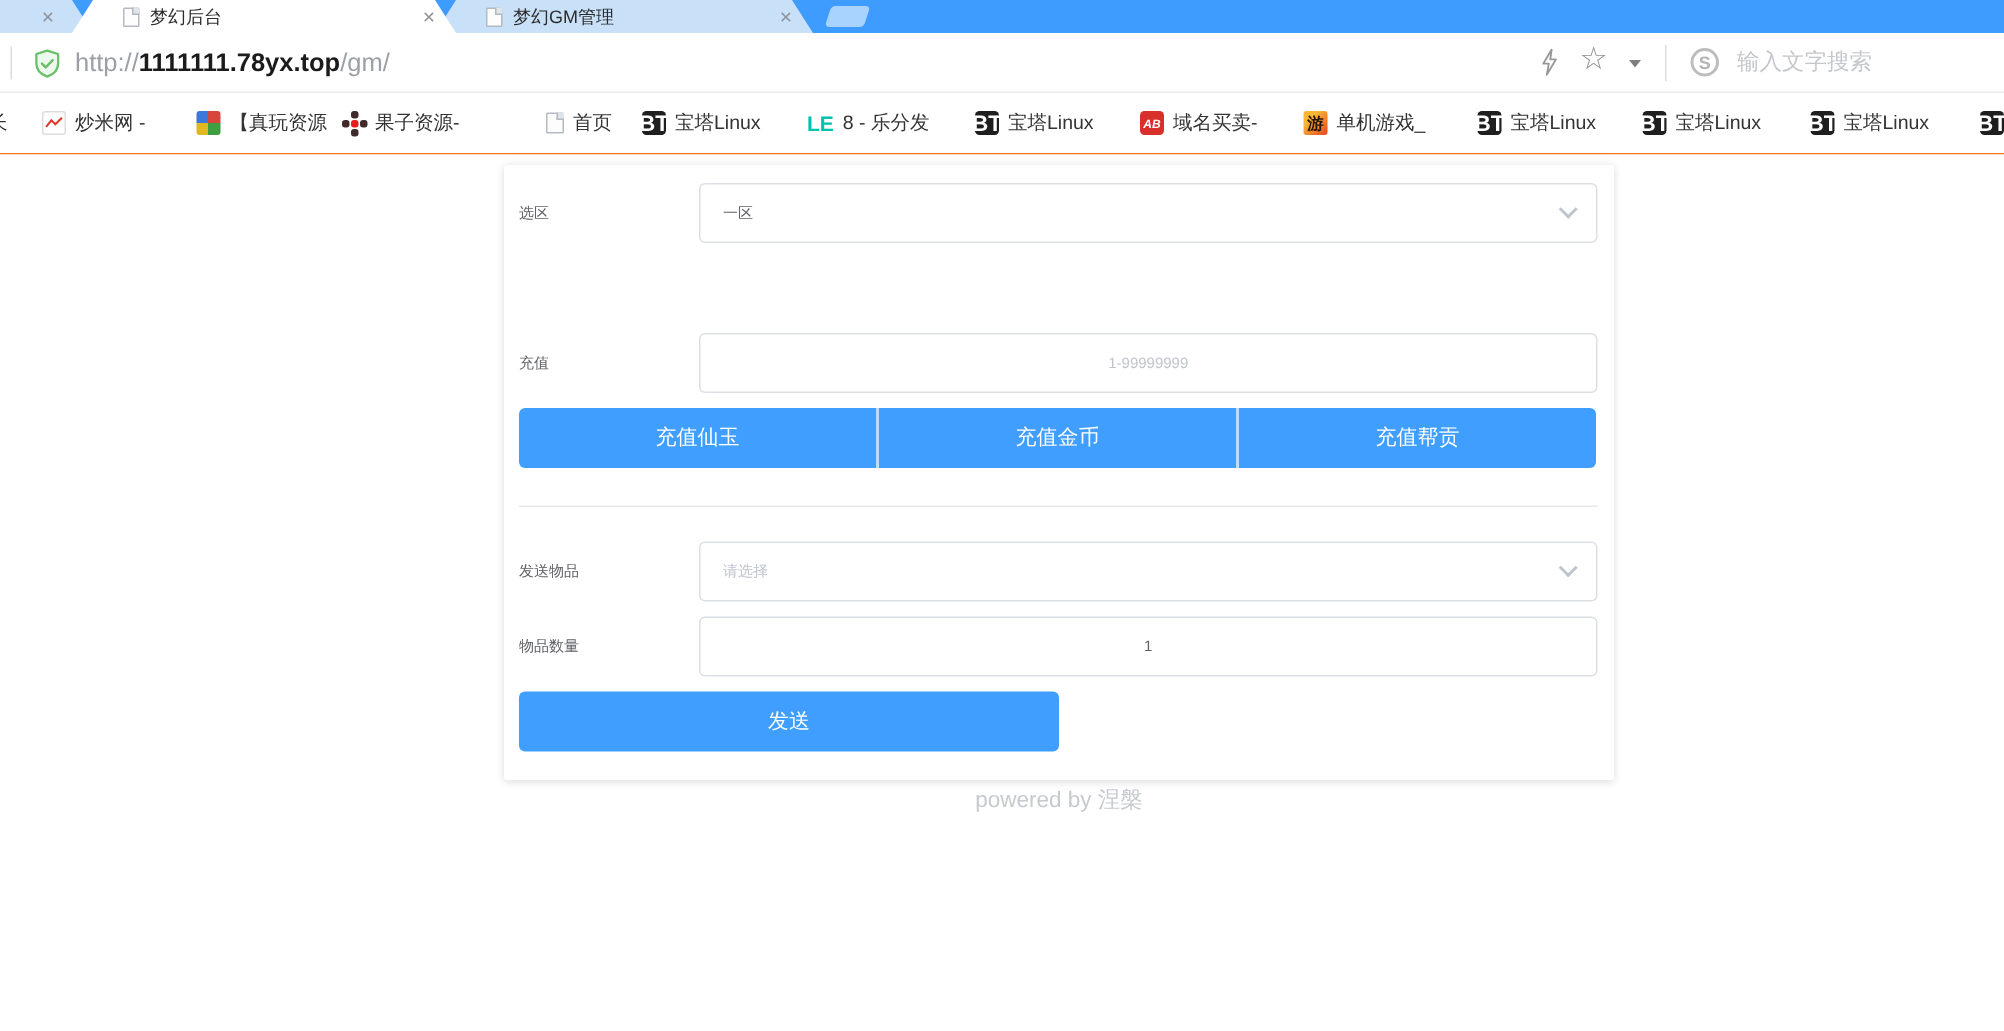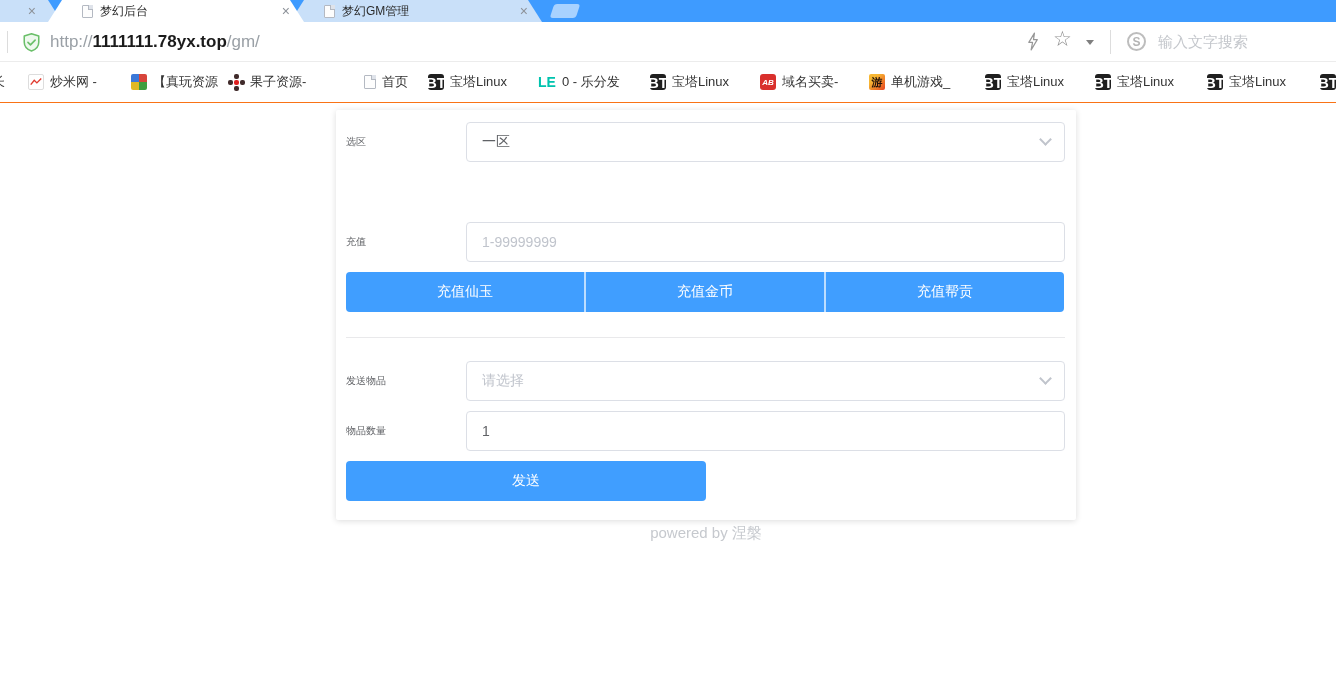--- a/index.html
+++ b/index.html
@@ -62,22 +62,22 @@
   .ic-game { background:linear-gradient(135deg,#f7b733 30%,#e8441f); border-radius:2px;
     color:#231309; font-weight:bold; font-size:11px; }
 
   
   .content { position:relative; height:584px; background:#fff; }
   .panel { position:absolute; left:336px; top:7px; width:740px; height:410px; background:#fff;
     border-radius:2px; box-shadow:0 1px 6px rgba(0,0,0,.14); }
   .row { position:absolute; left:10px; right:11px; height:40px; display:flex; align-items:center; }
   .lab { width:120px; font-size:10px; color:#606266; flex:none; }
   .field { flex:1; height:40px; border:1px solid #dcdfe6; border-radius:4px; background:#fff;
-    display:flex; align-items:center; padding:0 15px; font-size:14px; color:#606266;
-    position:relative; cursor:pointer; }
+    display:flex; align-items:center; padding:0 15px; font-size:10px; color:#606266;
+    position:relative; cursor:pointer;text-align:center; }
   .field .ph { color:#c0c4cc; }
   input.field { cursor:text; outline:none; }
   input.field::placeholder { color:#c0c4cc; }
   .chevron { position:absolute; right:14px; top:50%; width:9px; height:9px; margin-top:-7px;
     border-right:2px solid #c0c4cc; border-bottom:2px solid #c0c4cc; transform:rotate(45deg); }
   .btngroup { position:absolute; left:10px; top:162px; width:718px; height:40px; display:flex; }
   .gbtn { flex:1; background:#409eff; color:#fff; font-size:14px; border:none;
     display:flex; align-items:center; justify-content:center; cursor:pointer; }
   .gbtn + .gbtn { border-left:2px solid rgba(255,255,255,.65); }
   .gbtn:first-child { border-radius:4px 0 0 4px; }
@@ -153,21 +153,21 @@
   <div class="bm" style="left:364px">
     <span class="ic ic-page"></span>
     <span>首页</span>
   </div>
   <div class="bm" style="left:428px">
     <span class="ic ic-bt">BT</span>
     <span>宝塔Linux</span>
   </div>
   <div class="bm" style="left:538px">
     <span class="ic ic-le">LE</span>
-    <span>0 - 乐分发</span>
+    <span>8 - 乐分发</span>
   </div>
   <div class="bm" style="left:650px">
     <span class="ic ic-bt">BT</span>
     <span>宝塔Linux</span>
   </div>
   <div class="bm" style="left:760px">
     <span class="ic ic-red">AB</span>
     <span>域名买卖-</span>
   </div>
   <div class="bm" style="left:869px">

